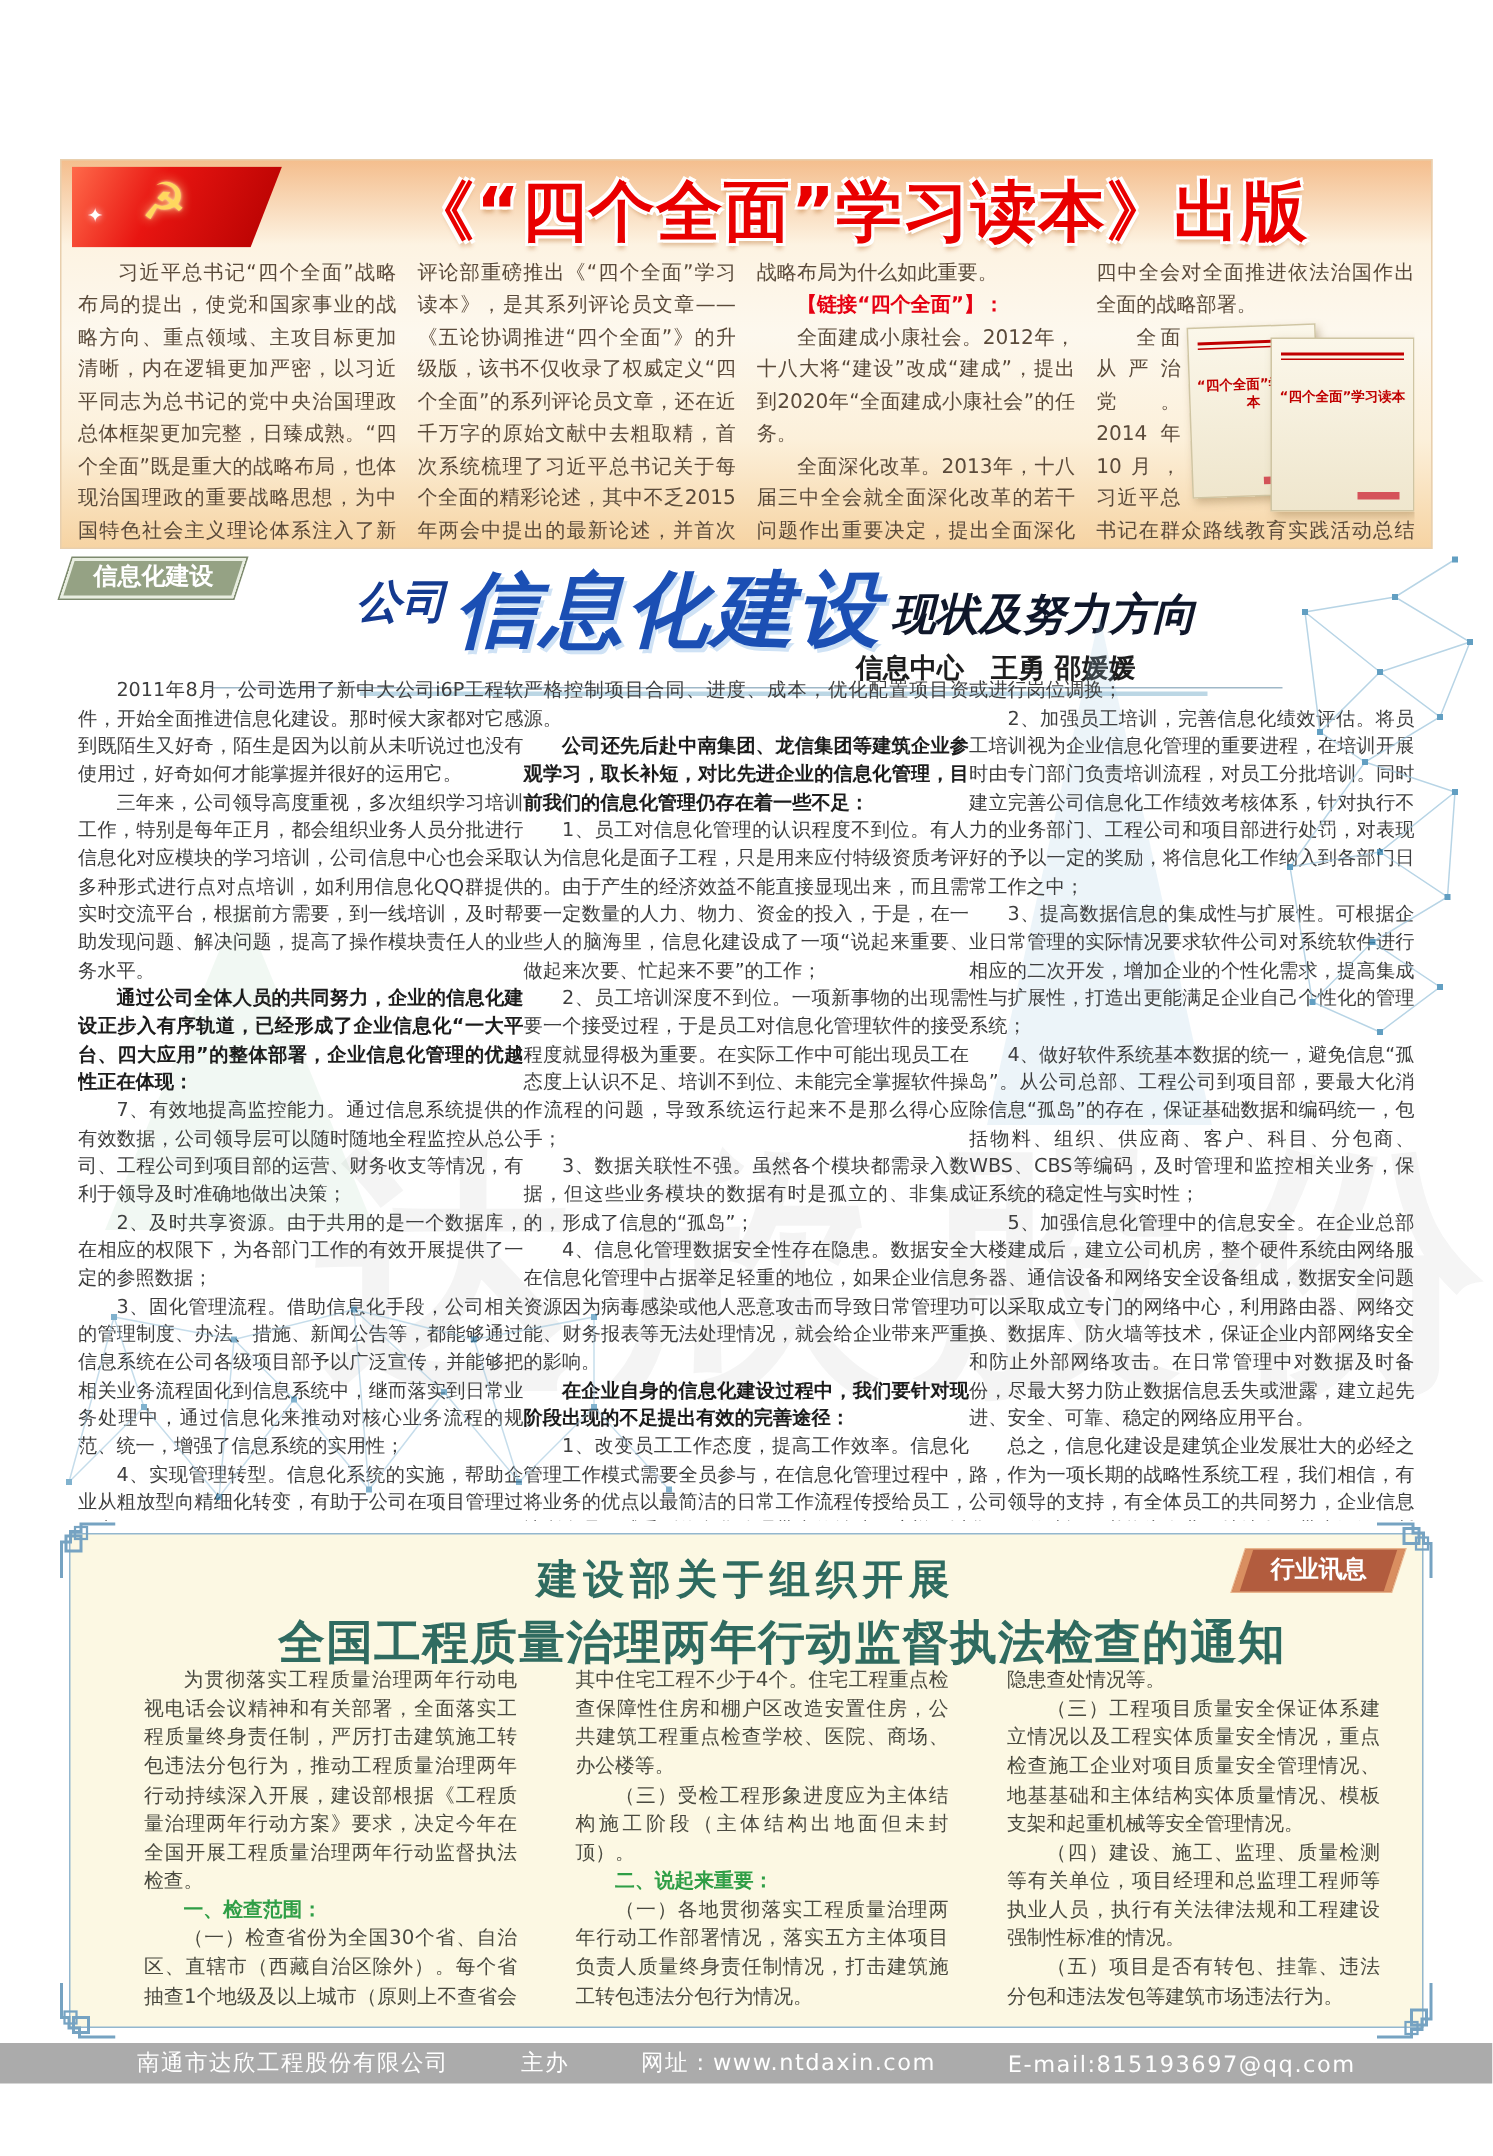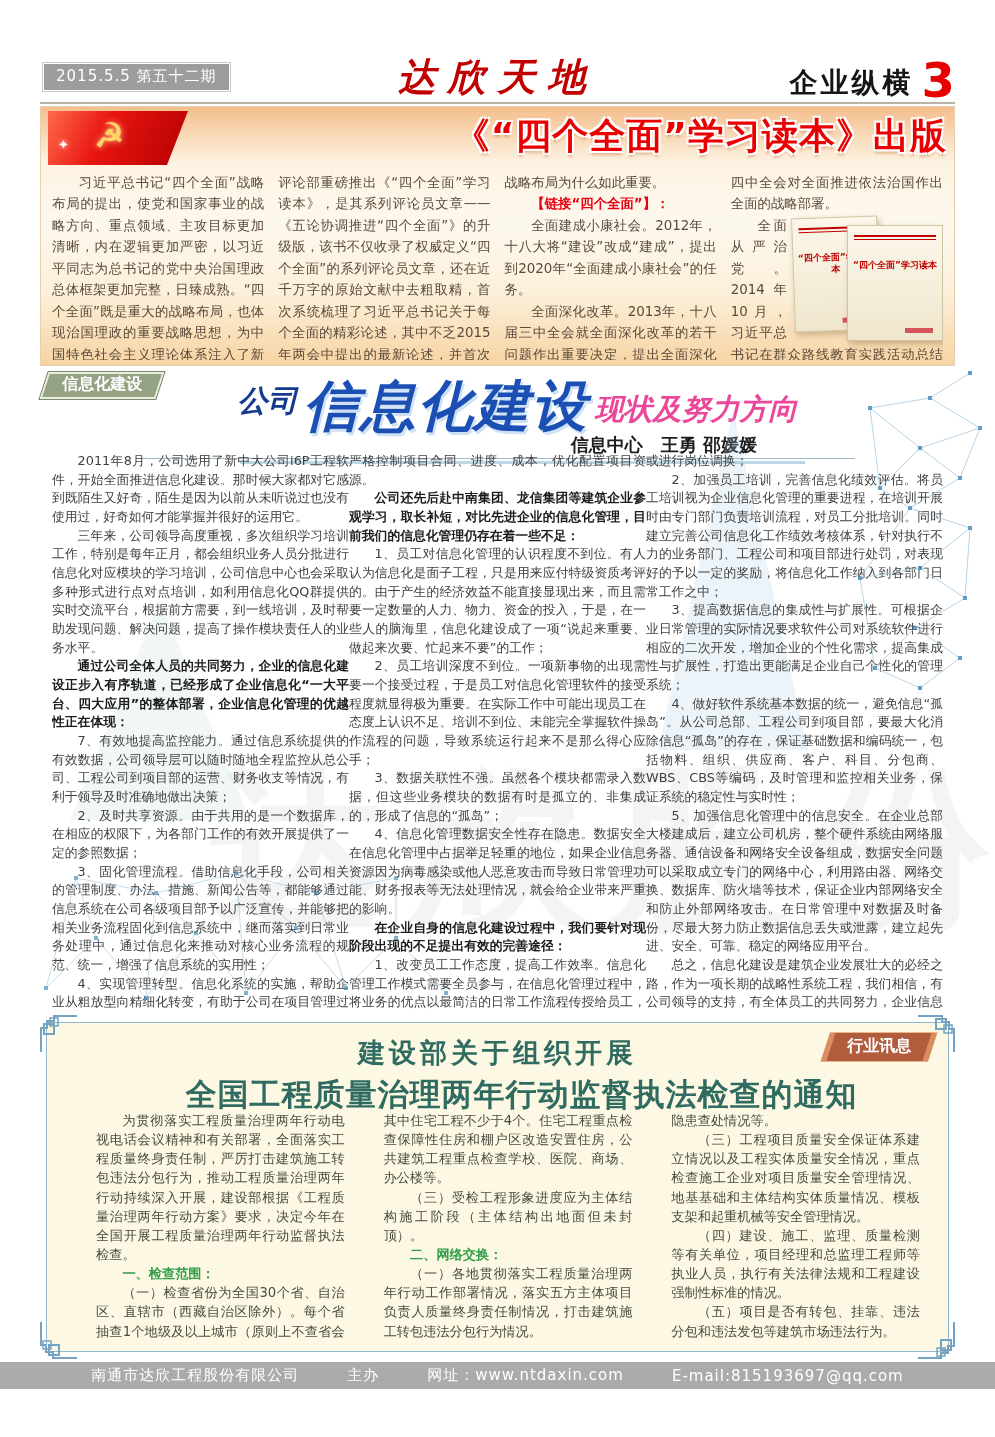--- a/index.html
+++ b/index.html
@@ -23,21 +23,21 @@
   .panel1{position:absolute;left:40px;right:40px;top:106px;height:260px;
           background:linear-gradient(180deg,#f4bd8c 0%,#fdf3e2 22%,#fdf8ee 45%,#fcf0da 72%,#f6d3a2 100%);
           box-shadow:inset 0 0 0 1px #e8cfae;}
   .banner-row{position:relative;height:62px;}
   .flag{position:absolute;left:8px;top:5px;width:140px;height:54px;
         background:linear-gradient(115deg,#ff6a4a 0%,#e81511 40%,#b30000 100%);
         clip-path:polygon(0 0,100% 0,85% 100%,0 100%);}
   .flag .emblem{position:absolute;left:46px;top:4px;font-size:34px;color:#ffd75e;
                 text-shadow:0 0 7px #ffe89a,0 0 2px #fff2b0;}
   .flag .spark{position:absolute;left:10px;top:26px;color:#fff;font-size:13px;text-shadow:0 0 5px #fff;}
-  .headline{position:absolute;left:158px;right:8px;top:6px;text-align:right;font-size:36px;font-weight:bold;
+  .headline{position:absolute;left:158px;right:8px;top:6px;text-align:center;font-size:44px;font-weight:bold;
             color:#e90000;letter-spacing:1px;white-space:nowrap;
             text-shadow:-2px -2px 0 #fff,2px -2px 0 #fff,-2px 2px 0 #fff,2px 2px 0 #fff,0 4px 3px rgba(170,80,0,.35);}
   .art-cols{position:absolute;left:12px;right:12px;top:66px;bottom:6px;display:flex;gap:14px;overflow:hidden;}
   .acol{flex:1;font-size:13.4px;line-height:1.6;color:#5a4a3a;text-align:justify;}
   .acol p{margin:0;text-indent:2em;}
   .acol p.noindent{text-indent:0;}
   .linkhead{color:#e60012;font-weight:bold;margin:0;text-indent:1.5em;}
   .books{float:right;width:150px;height:124px;position:relative;margin:2px 0 0 6px;}
   .book{position:absolute;background:linear-gradient(180deg,#fbf7ea,#efe6cd);
         border:1px solid #cfc5a3;box-shadow:2px 3px 6px rgba(120,90,40,.35);}
@@ -52,21 +52,21 @@
   .sec2{position:absolute;left:40px;right:40px;top:370px;height:92px;}
   .sec2-label{position:absolute;left:4px;top:2px;background:#95a284;color:#fff;font-size:16px;font-weight:bold;
               padding:2px 18px 4px;transform:skewX(-18deg);
               box-shadow:inset 0 0 0 2px #e9eee1,0 0 0 1px #7d8a6e;}
   .sec2-label span{display:inline-block;transform:skewX(18deg);}
   .sec2-title{position:absolute;left:110px;right:70px;top:0;text-align:center;white-space:nowrap;}
   .tp{font-size:30px;font-weight:bold;font-style:italic;color:#143a90;
       font-family:"DejaVu Serif","Liberation Serif",serif;vertical-align:14px;margin-right:6px;}
   .tm{font-size:55px;font-weight:bold;font-style:italic;color:#1b4fb4;letter-spacing:2px;
       font-family:"DejaVu Serif","Liberation Serif",serif;text-shadow:2px 3px 0 #cfe2f5;}
-  .ts{font-size:29px;font-weight:bold;font-style:italic;color:#ec4899;margin-left:6px;vertical-align:6px;margin-top:31px;}
+  .ts{font-size:29px;font-weight:bold;font-style:italic;color:#0f172a;margin-left:6px;vertical-align:6px;margin-top:31px;}
   .byline{position:absolute;right:198px;top:63px;font-size:18px;font-weight:bold;color:#1d1d1d;}
   .rule1{position:absolute;left:100px;right:100px;top:88px;height:1px;background:#9fb8c8;}
   .rule2{position:absolute;left:200px;right:150px;top:91px;height:3px;background:#bcd7e5;}
 
   
   .tri{position:absolute;left:658px;top:410px;width:0;height:0;z-index:0;
        border-left:75px solid transparent;border-right:75px solid transparent;
        border-bottom:340px solid rgba(170,205,228,.22);}
   .tri2{position:absolute;left:70px;top:600px;width:0;height:0;z-index:0;
        border-left:90px solid transparent;border-right:90px solid transparent;
@@ -107,28 +107,20 @@
 
   
   .footer{position:absolute;left:0;right:0;top:1362px;height:27px;background:#ababab;color:#fff;
           display:flex;align-items:center;justify-content:center;gap:48px;font-size:15px;letter-spacing:1px;}
 </style>
 </head>
 <body>
 
 <div class="page">
 
-  <div class="header">
-    <div class="issue">2015.5.5 第五十二期</div>
-    <div class="masthead">达欣天地</div>
-    <div class="sechead">
-      <span class="t">企业纵横</span>
-      <span class="n">3</span>
-    </div>
-  </div>
 
   <div class="panel1">
     <div class="banner-row">
       <div class="flag">
         <span class="emblem">☭</span>
         <span class="spark">✦</span>
       </div>
       <div class="headline">《“四个全面”学习读本》出版</div>
     </div>
     <div class="art-cols">
@@ -287,21 +279,21 @@
     <div class="notice-cols">
       <div class="ncol">
         <p>为贯彻落实工程质量治理两年行动电视电话会议精神和有关部署，全面落实工程质量终身责任制，严厉打击建筑施工转包违法分包行为，推动工程质量治理两年行动持续深入开展，建设部根据《工程质量治理两年行动方案》要求，决定今年在全国开展工程质量治理两年行动监督执法检查。</p>
         <p class="ghead">一、检查范围：</p>
         <p>（一）检查省份为全国30个省、自治区、直辖市（西藏自治区除外）。每个省抽查1个地级及以上城市（原则上不查省会城市），抽查6个在建工程，其中市区抽查2个工程，下辖县（市）抽查4个工程。</p>
 
       </div>
       <div class="ncol">
         <p class="noindent">其中住宅工程不少于4个。住宅工程重点检查保障性住房和棚户区改造安置住房，公共建筑工程重点检查学校、医院、商场、办公楼等。</p>
         <p>（三）受检工程形象进度应为主体结构施工阶段（主体结构出地面但未封顶）。</p>
-        <p class="ghead">二、网络交换：</p>
+        <p class="ghead">二、说起来重要：</p>
         <p>（一）各地贯彻落实工程质量治理两年行动工作部署情况，落实五方主体项目负责人质量终身责任制情况，打击建筑施工转包违法分包行为情况。</p>
         <p>（二）各地贯彻落实国家工程质量安全法律法规和规范性文件的情况，开展工程质量安全监督执法检查情况，工程质量安全事故、质量问题及安全</p>
       </div>
       <div class="ncol">
         <p class="noindent">隐患查处情况等。</p>
         <p>（三）工程项目质量安全保证体系建立情况以及工程实体质量安全情况，重点检查施工企业对项目质量安全管理情况、地基基础和主体结构实体质量情况、模板支架和起重机械等安全管理情况。</p>
         <p>（四）建设、施工、监理、质量检测等有关单位，项目经理和总监理工程师等执业人员，执行有关法律法规和工程建设强制性标准的情况。</p>
         <p>（五）项目是否有转包、挂靠、违法分包和违法发包等建筑市场违法行为。</p>
         <p></p>
       </div>

